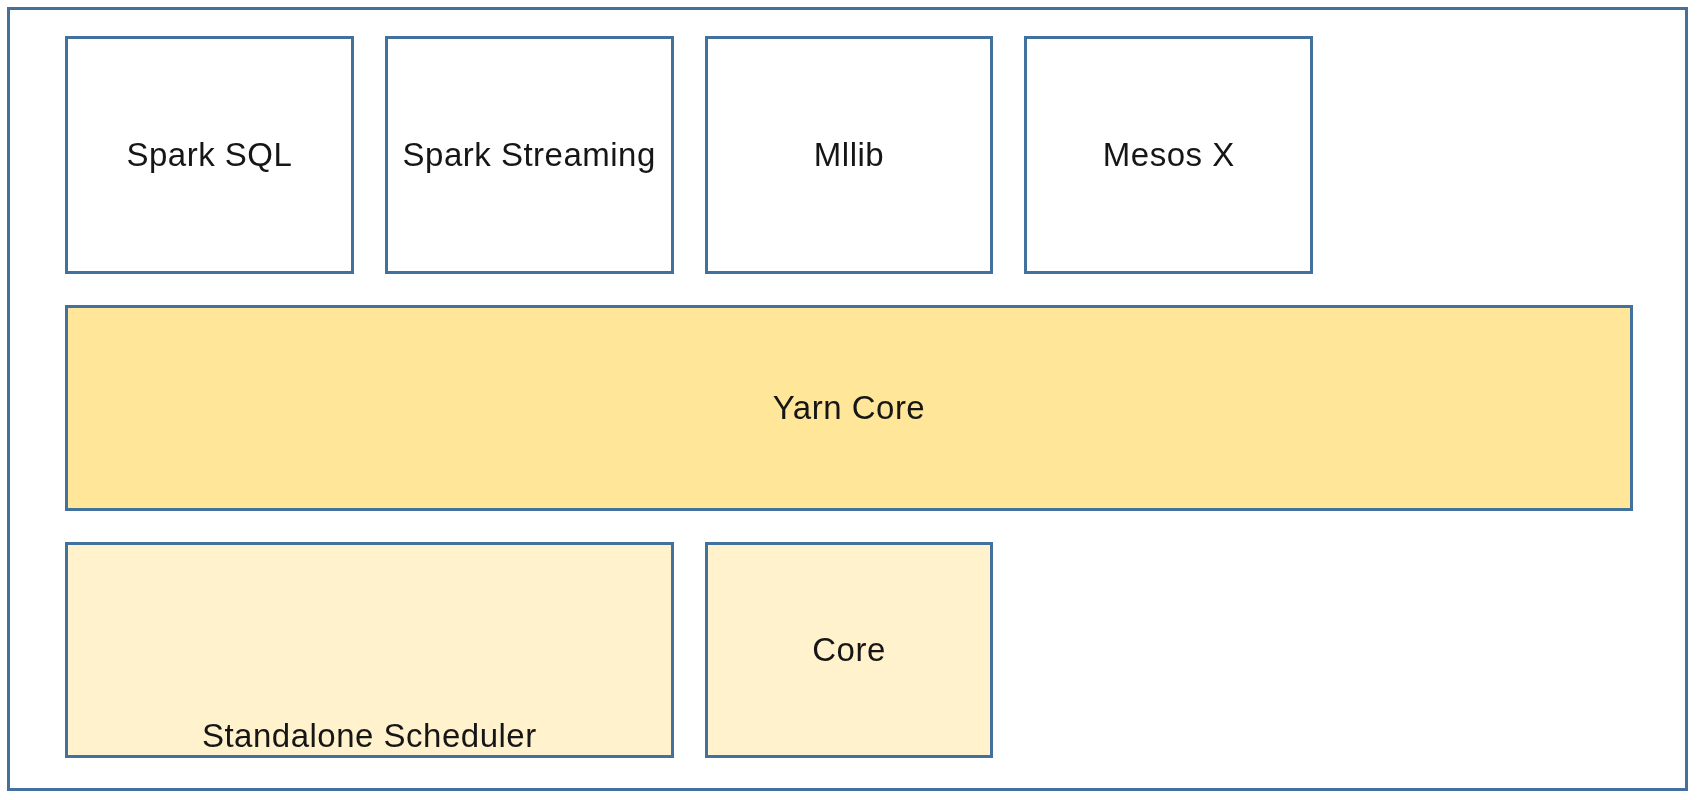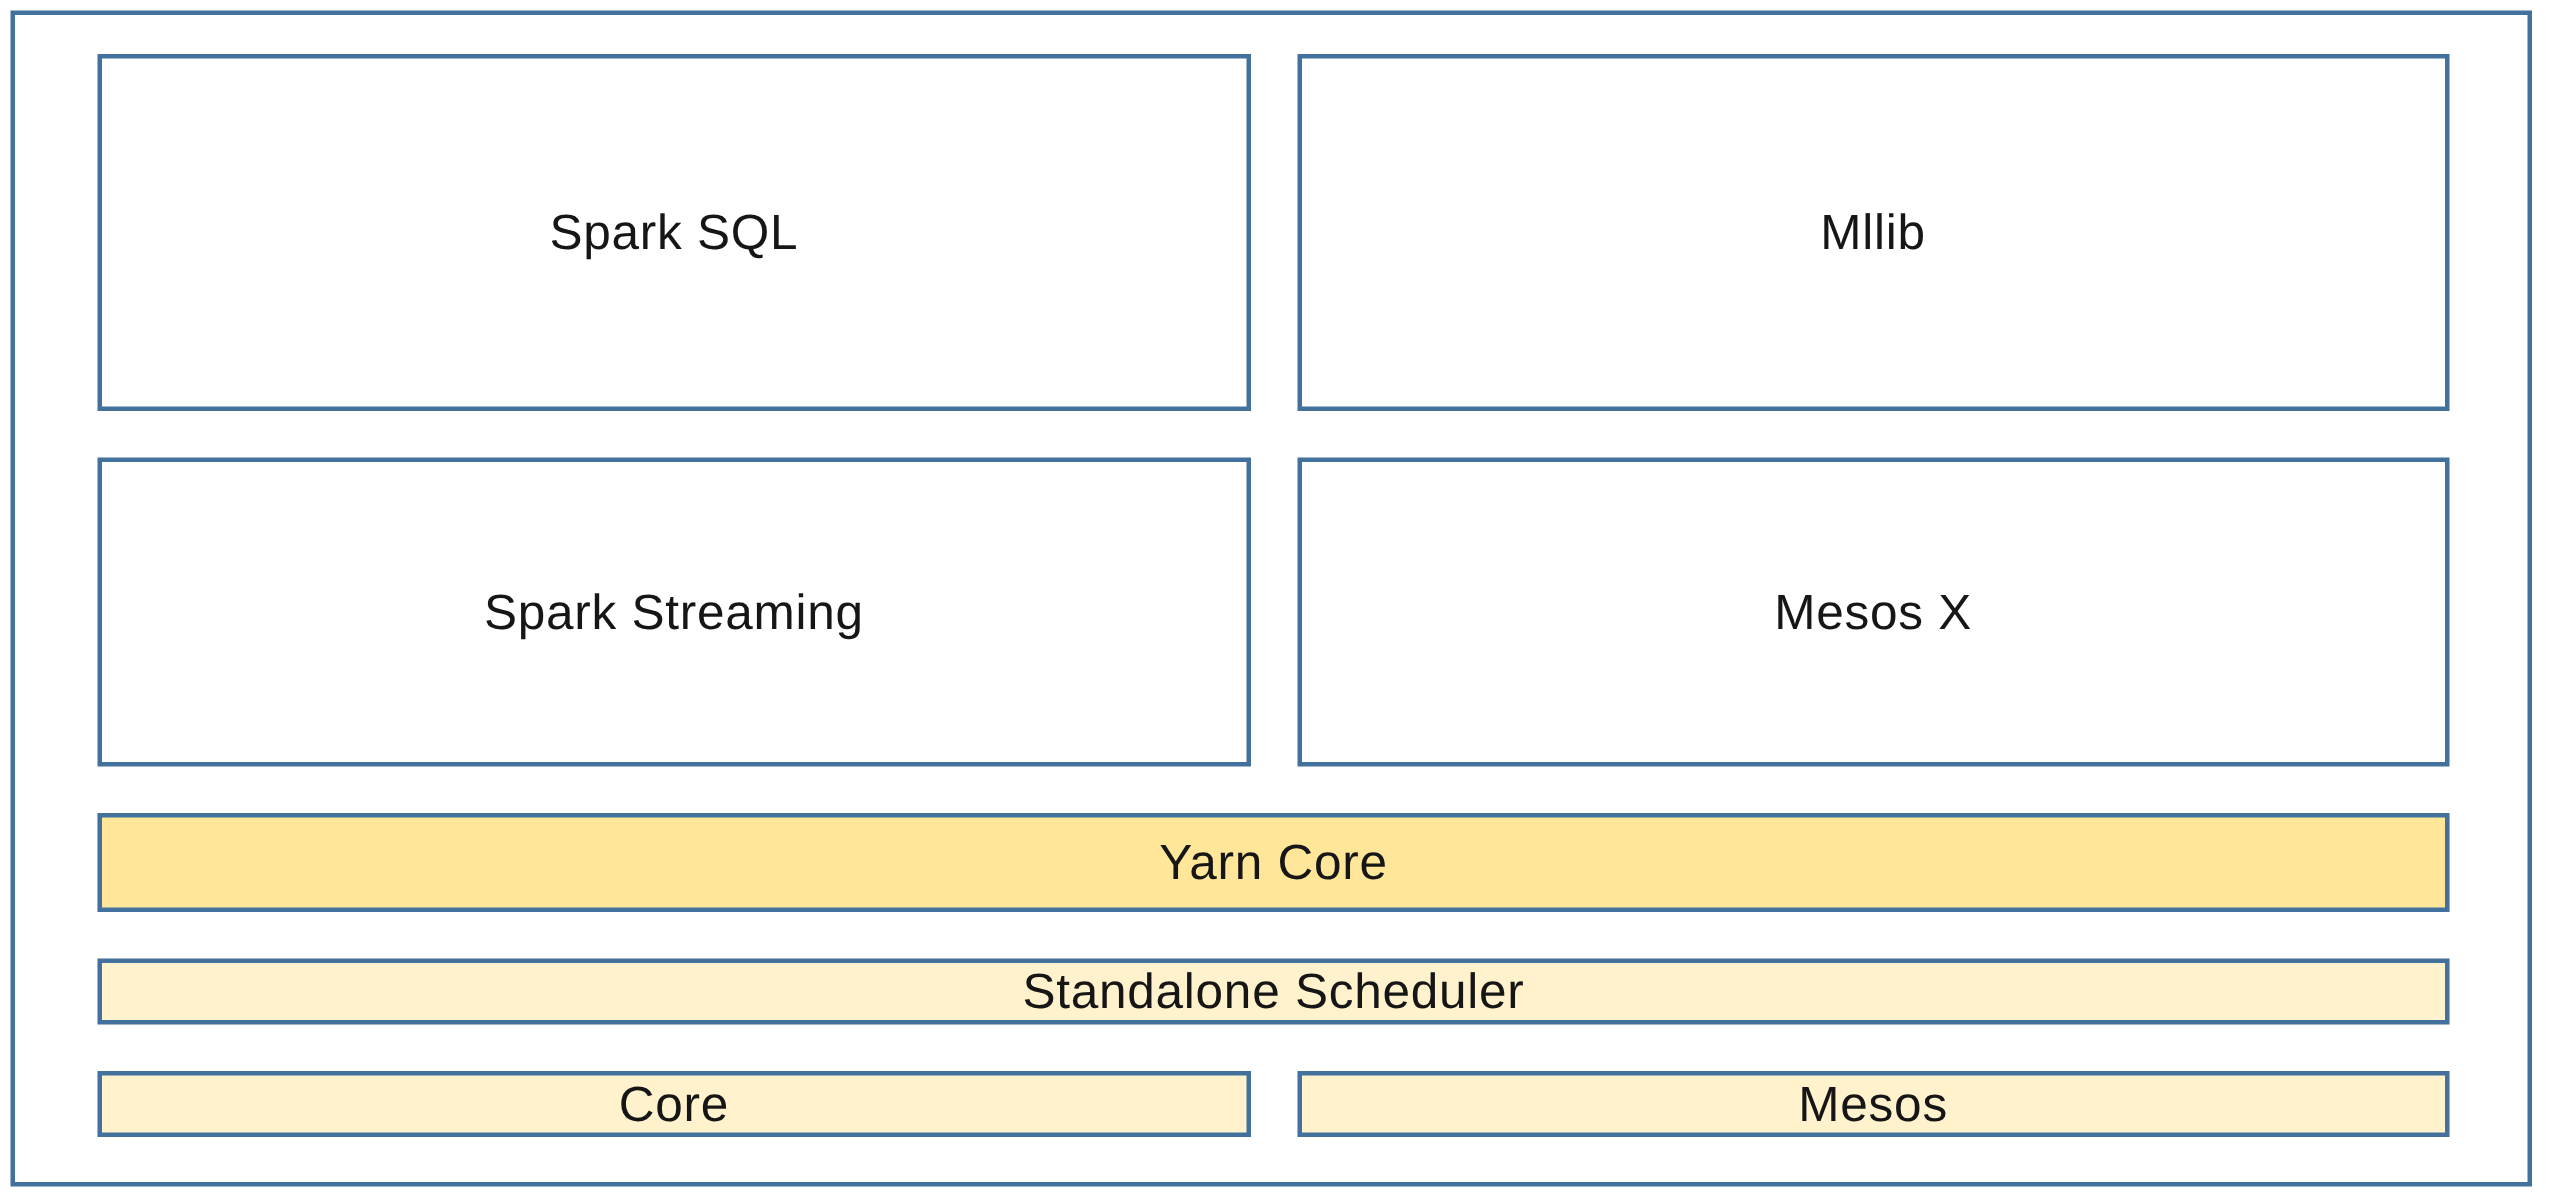--- a/index.html
+++ b/index.html
@@ -23,21 +23,21 @@
     position: absolute;
     left: 7px; top: 7px;
     width: 1681px; height: 784px;
     border: 3px solid var(--border);
     background: var(--canvas);
   }
   .grid {
     position: absolute;
     left: 55px; top: 26px; right: 52px; bottom: 30px;
     display: grid;
-    grid-template-columns: repeat(2, 1fr);
+    grid-template-columns: repeat(5, 1fr);
     grid-template-rows: 238px 206px 1fr;
     column-gap: 31px;
     row-gap: 31px;
   }
   .box {
     border: 3px solid var(--border);
     display: flex;
     align-items: center;
     justify-content: center;
     font-size: 33px;
@@ -53,41 +53,38 @@
 <body>
 
 <div class="frame">
   <div class="grid">
 
     <div class="box box--top">
       <span>Spark SQL</span>
     </div>
 
     <div class="box box--top">
-      <span>Mllib</span>
+      <span>Spark Streaming</span>
     </div>
 
     <div class="box box--top">
-      <span>Spark Streaming</span>
+      <span>Mllib</span>
     </div>
 
     <div class="box box--top">
       <span>Mesos X</span>
     </div>
 
     <div class="box box--core">
       <span>Yarn Core</span>
     </div>
 
     <div class="box box--cluster box--span2">
       <span>Standalone Scheduler</span>
     </div>
 
     <div class="box box--cluster">
       <span>Core</span>
     </div>
 
-    <div class="box box--cluster">
-      <span>Mesos</span>
-    </div>
 
   </div>
 </div>
 
 </body></html>

